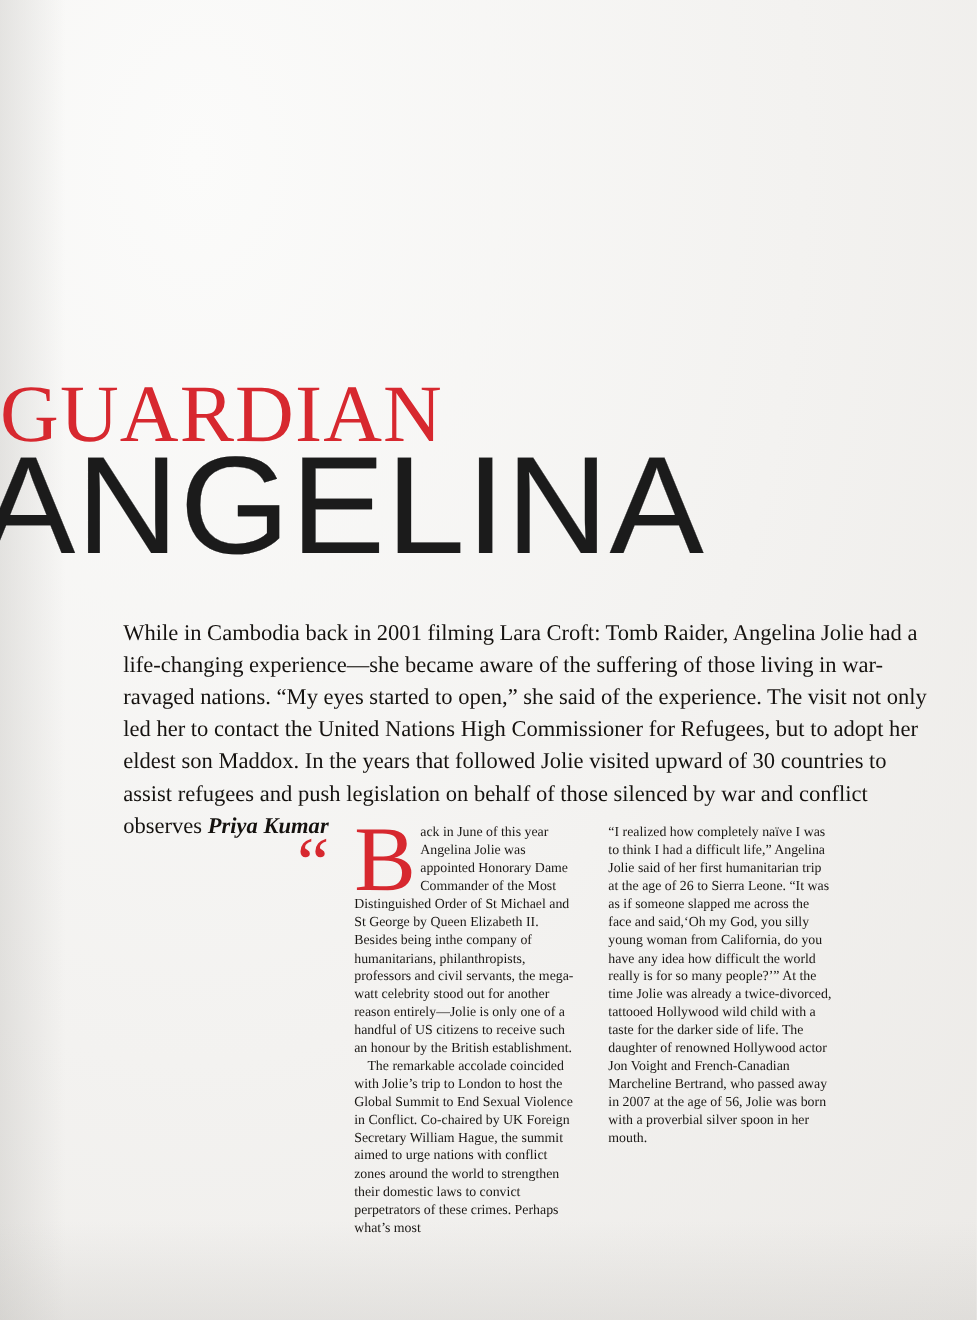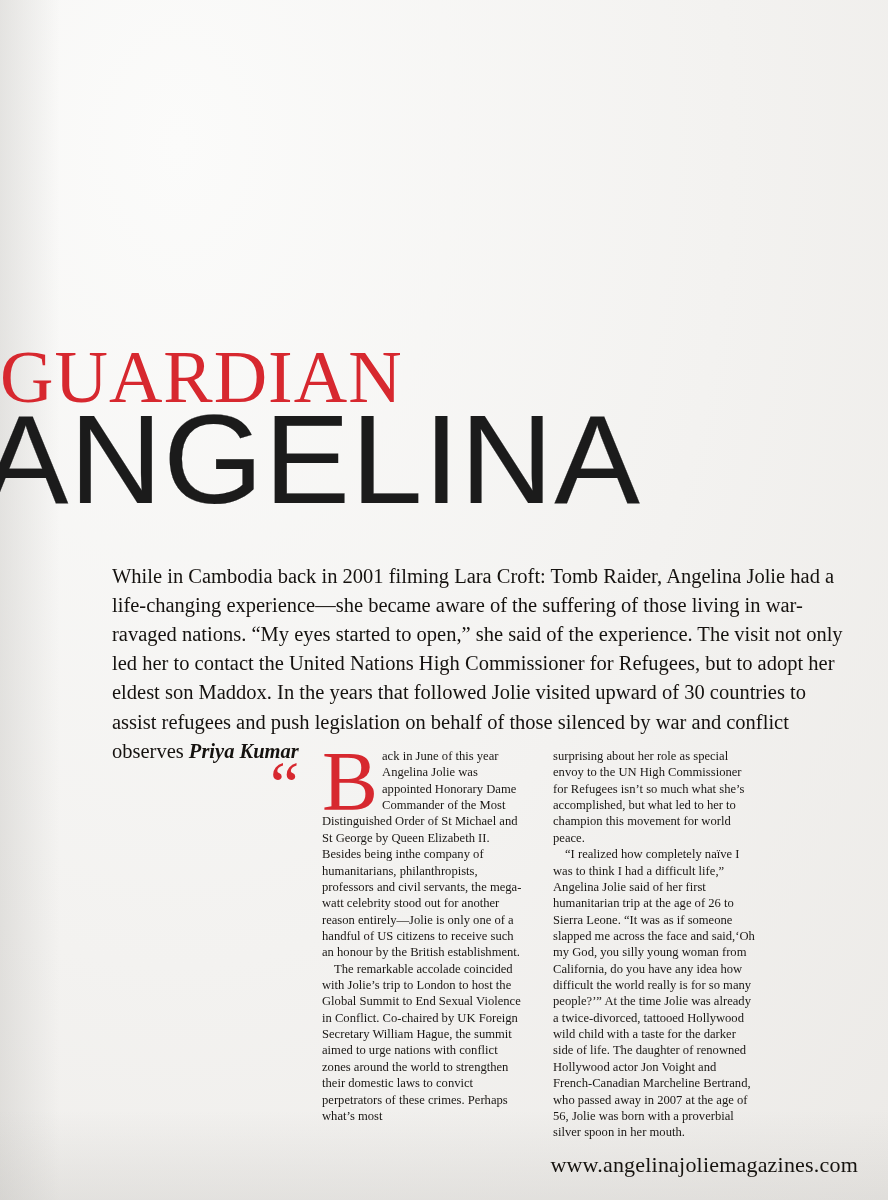--- a/index.html
+++ b/index.html
@@ -161,20 +161,18 @@
   </div>
 
   <div class="quote-mark">“</div>
 
   <div class="columns">
     <div class="col">
       <p class="first-para"><span class="dropcap">B</span><span>ack in June of this year Angelina Jolie was appointed Honorary Dame Commander of the Most Distinguished Order of St Michael and St George by Queen Elizabeth II. Besides being inthe company of humanitarians, philanthropists, professors and civil servants, the mega-watt celebrity stood out for another reason entirely—Jolie is only one of a handful of US citizens to receive such an honour by the British establishment.</span></p>
       <p>The remarkable accolade coincided with Jolie’s trip to London to host the Global Summit to End Sexual Violence in Conflict. Co-chaired by UK Foreign Secretary William Hague, the summit aimed to urge nations with conflict zones around the world to strengthen their domestic laws to convict perpetrators of these crimes. Perhaps what’s most</p>
     </div>
     <div class="col">
-      <p>surprising about her role as special envoy to the UN High Commissioner for Refugees isn’t so much what she’s accomplished, but what led to her to champion this movement for world peace.</p>
       <p>“I realized how completely naïve I was to think I had a difficult life,” Angelina Jolie said of her first humanitarian trip at the age of 26 to Sierra Leone. “It was as if someone slapped me across the face and said,‘Oh my God, you silly young woman from California, do you have any idea how difficult the world really is for so many people?’” At the time Jolie was already a twice-divorced, tattooed Hollywood wild child with a taste for the darker side of life. The daughter of renowned Hollywood actor Jon Voight and French-Canadian Marcheline Bertrand, who passed away in 2007 at the age of 56, Jolie was born with a proverbial silver spoon in her mouth.</p>
     </div>
   </div>
 
-  <div class="site-url">www.angelinajoliemagazines.com</div>
 
 </div>
 
 </body></html>

